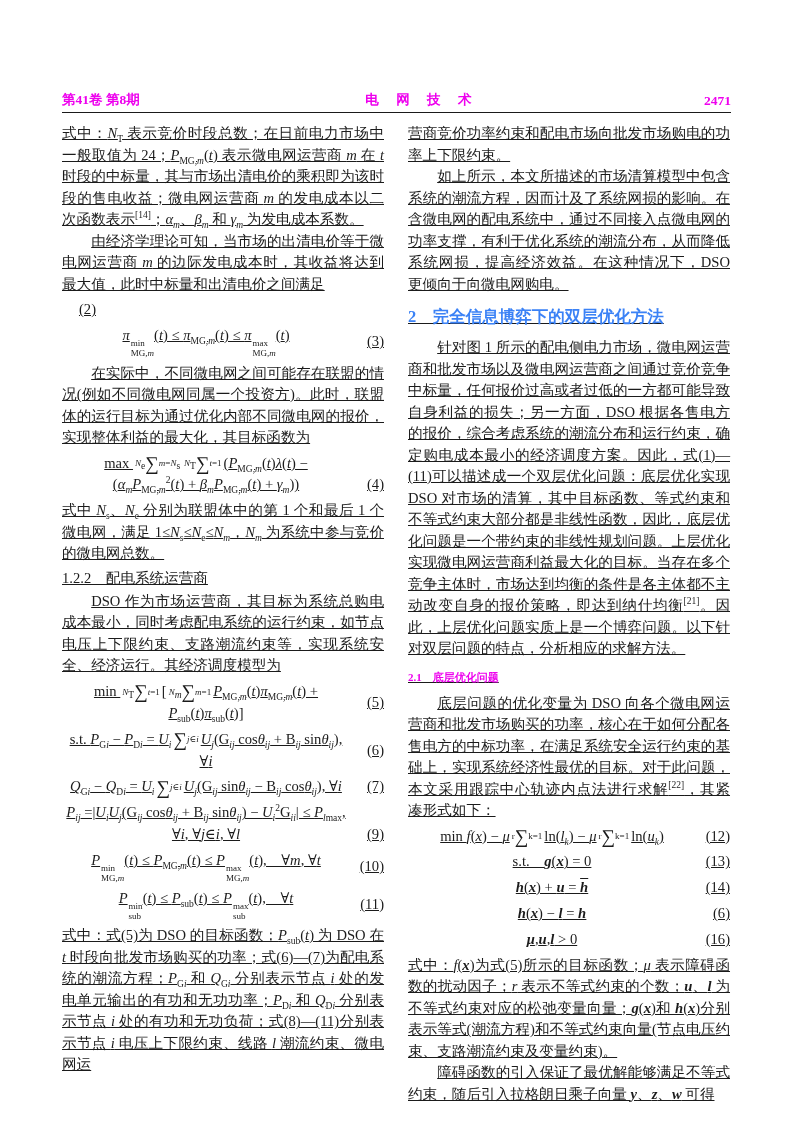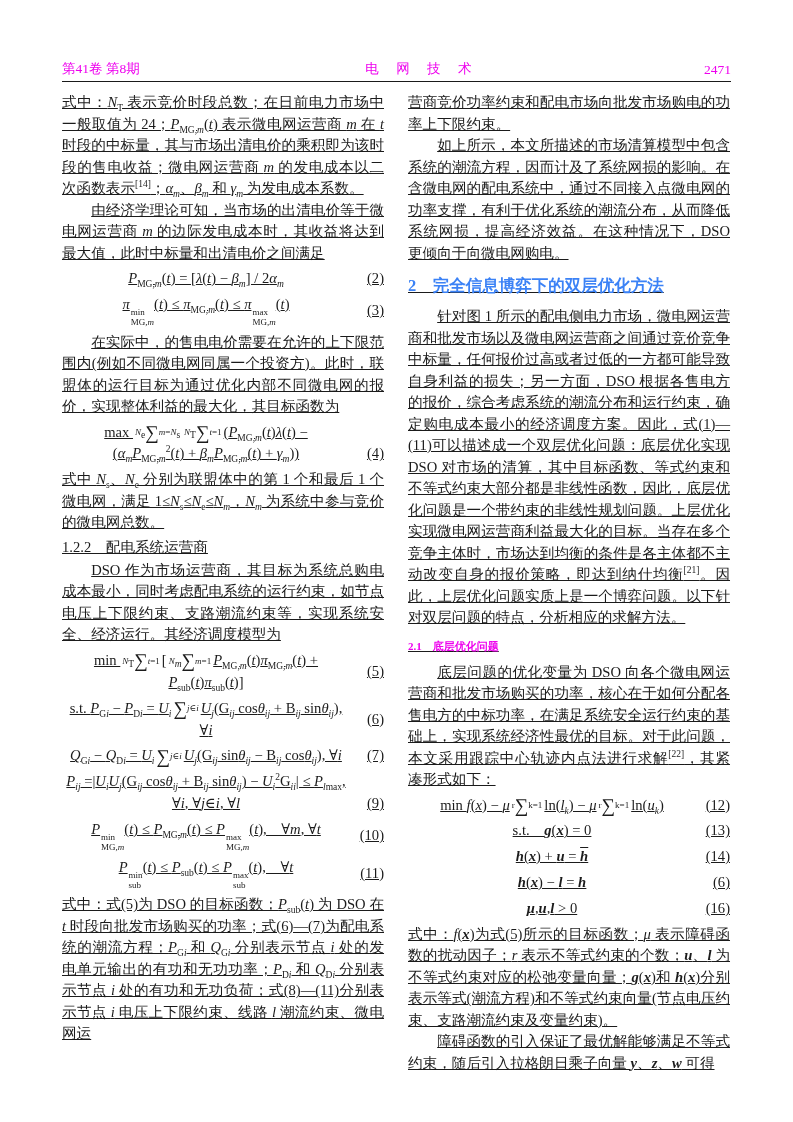--- a/index.html
+++ b/index.html
@@ -4,21 +4,21 @@
 <style>
   html,body{margin:0;padding:0;background:#e8e8e8;}
   .page{
     width:793px;height:1122px;background:#ffffff;margin:0 auto;
     box-sizing:border-box;padding:56px 62px 0 62px;position:relative;
     font-family:"Liberation Serif","DejaVu Serif",serif;
     color:#1b1b1b;
   }
   
   .hdr{display:flex;justify-content:space-between;align-items:flex-end;
-       font-size:13.5px;font-weight:normal;height:22px;}
+       font-size:13.5px;font-weight:bold;height:22px;margin-top:31px;}
   .hdr .c{letter-spacing:7px;}
   .hdr-rule{border:none;border-top:1.6px solid #1a1a1a;margin:3px 0 10px 0;}
   
   .cols{display:flex;gap:24px;text-decoration:underline;}
   .col{width:322px;font-size:14.6px;line-height:21.5px;text-align:justify;}
   
   .para{text-indent:2em;margin:0;}
   .para-flush{text-indent:0;margin:0;}
   .h1{font-size:16.5px;font-weight:bold;margin:11px 0 9px 0;line-height:22px;}
   .h2{font-size:11px;font-weight:bold;margin:7px 0 5px 0;line-height:21px;}
@@ -50,34 +50,33 @@
     <span class="c">电 网 技 术</span>
     <span class="r">2471</span>
   </div>
   <hr class="hdr-rule">
 
   <div class="cols">
     <div class="col">
         <div class="para-flush">式中：<i>N</i><sub>T</sub> 表示竞价时段总数；在日前电力市场中一般取值为 24；<i>P</i><sub>MG,<i>m</i></sub>(<i>t</i>) 表示微电网运营商 <i>m</i> 在 <i>t</i> 时段的中标量，其与市场出清电价的乘积即为该时段的售电收益；微电网运营商 <i>m</i> 的发电成本以二次函数表示<sup>[14]</sup>；<i>α<sub>m</sub></i>、<i>β<sub>m</sub></i> 和 <i>γ<sub>m</sub></i> 为发电成本系数。</div>
         <div class="para">由经济学理论可知，当市场的出清电价等于微电网运营商 <i>m</i> 的边际发电成本时，其收益将达到最大值，此时中标量和出清电价之间满足</div>
         <div class="eq">
-          <div class="eq-body"><i>P</i><sub>MG,<i>m</i></sub>(<i>t</i>) = [<i>λ</i>(<i>t</i>) − <i>β<sub>m</sub></i>] / 2<i>α<sub>m</sub></i></div>
           <div class="eq-no">(2)</div>
         </div>
         <div class="eq">
           <div class="eq-body"><i>π</i><span class="ss">
               <span>min</span>
               <span>MG,<i>m</i></span>
             </span>(<i>t</i>) ≤ <i>π</i><sub>MG,<i>m</i></sub>(<i>t</i>) ≤ <i>π</i><span class="ss">
               <span>max</span>
               <span>MG,<i>m</i></span>
             </span>(<i>t</i>)</div>
           <div class="eq-no">(3)</div>
         </div>
-        <div class="para">在实际中，的售电电价需要在允许的上下限范围内(例如不同微电网同属一个投资方)。此时，联盟体的运行目标为通过优化内部不同微电网的报价，实现整体利益的最大化，其目标函数为</div>
+        <div class="para">在实际中，不同微电网之间可能存在联盟的情况(例如不同微电网同属一个投资方)。此时，联盟体的运行目标为通过优化内部不同微电网的报价，实现整体利益的最大化，其目标函数为</div>
         <div class="eq">
           <div class="eq-body">
             <div>max <span class="sum">
                 <span class="lim"><i>N</i><sub>e</sub></span>
                 <span class="sig">∑</span>
                 <span class="lim"><i>m</i>=<i>N</i><sub>s</sub></span>
               </span><span class="sum">
                 <span class="lim"><i>N</i><sub>T</sub></span>
                 <span class="sig">∑</span>
                 <span class="lim"><i>t</i>=1</span>

